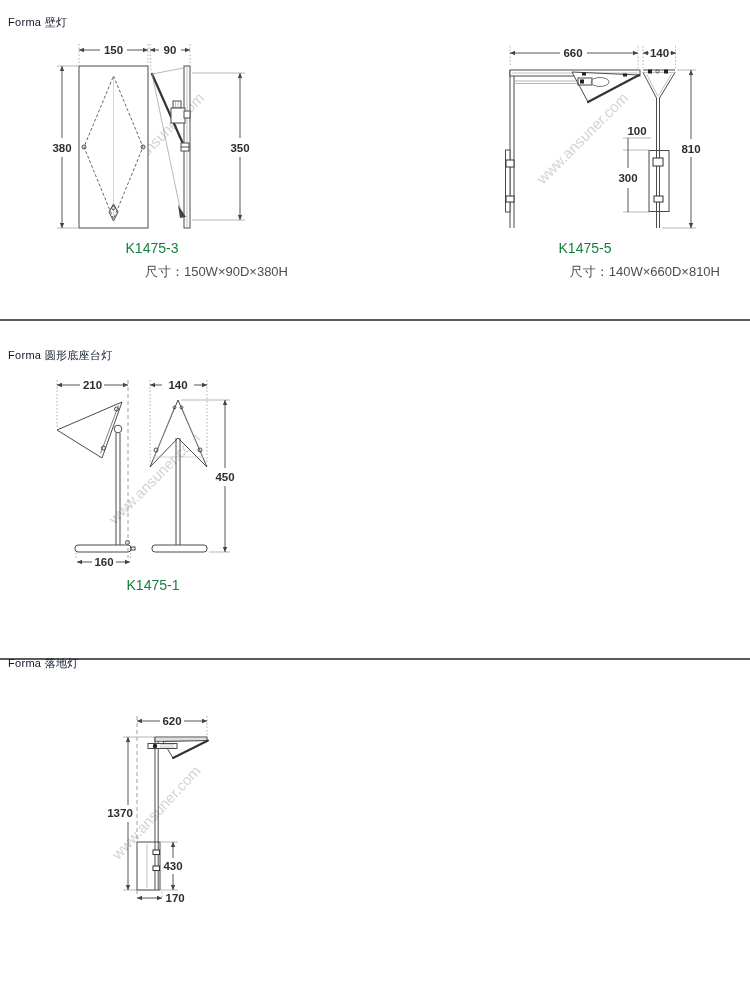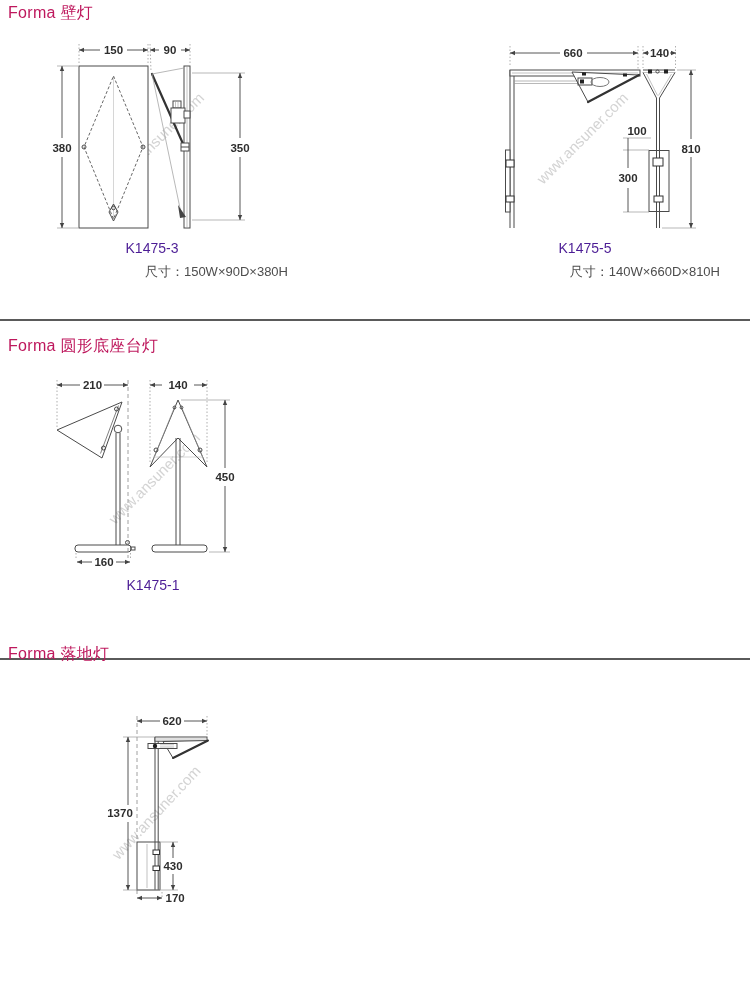--- a/index.html
+++ b/index.html
@@ -1,19 +1,19 @@
 <!DOCTYPE html>
 <html><head>
 <meta charset="utf-8">
 <style>
   html,body{margin:0;padding:0;background:#fff;}
   .page{position:relative;width:750px;height:1000px;background:#fff;overflow:hidden;
         font-family:"Liberation Sans",sans-serif;}
-  .title{position:absolute;left:8px;font-size:16px;color:#be185d;letter-spacing:.3px;}
-  .model{position:absolute;width:220px;text-align:center;font-size:14px;color:#4c1d95;}
+  .title{position:absolute;left:8px;font-size:11px;color:#0f172a;letter-spacing:.3px;margin-top:12px;}
+  .model{position:absolute;width:220px;text-align:center;font-size:14px;color:#15803d;}
   .size{position:absolute;width:260px;text-align:right;font-size:13px;color:#4d4d4d;}
   .divider{position:absolute;left:0;width:750px;height:2px;background:#5a5a5a;}
   svg.draw{position:absolute;overflow:visible;}
   .ol{fill:#fff;stroke:#4a4a4a;stroke-width:1;}
   .nofill{fill:none;stroke:#4a4a4a;stroke-width:1;}
   .ln{stroke:#4a4a4a;stroke-width:1;fill:none;}
   .thin{stroke:#999;stroke-width:.6;fill:none;}
   .lite{stroke:#bbb;stroke-width:.6;fill:none;}
   .thick{stroke:#333;stroke-width:2.2;fill:none;stroke-linecap:round;}
   .dim{stroke:#444;stroke-width:.9;fill:none;}

